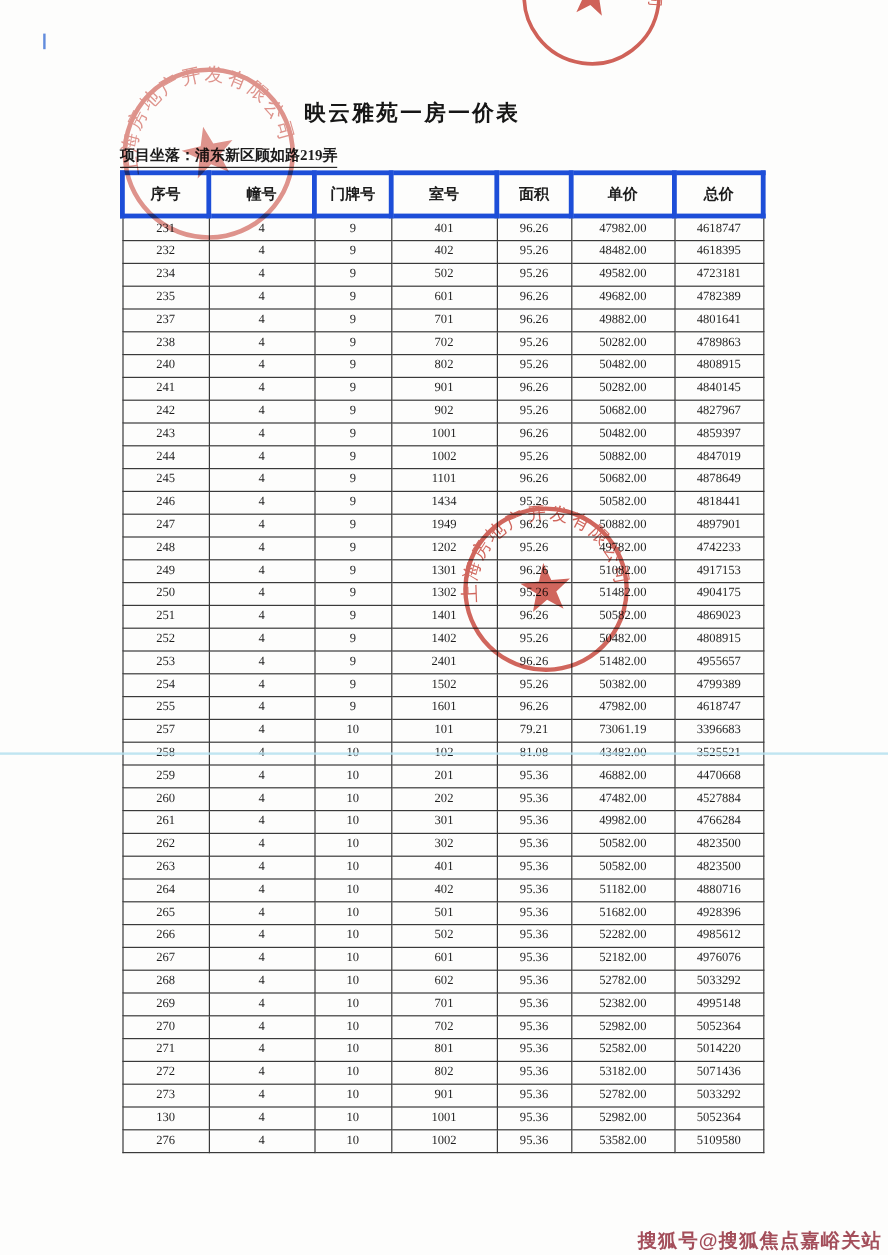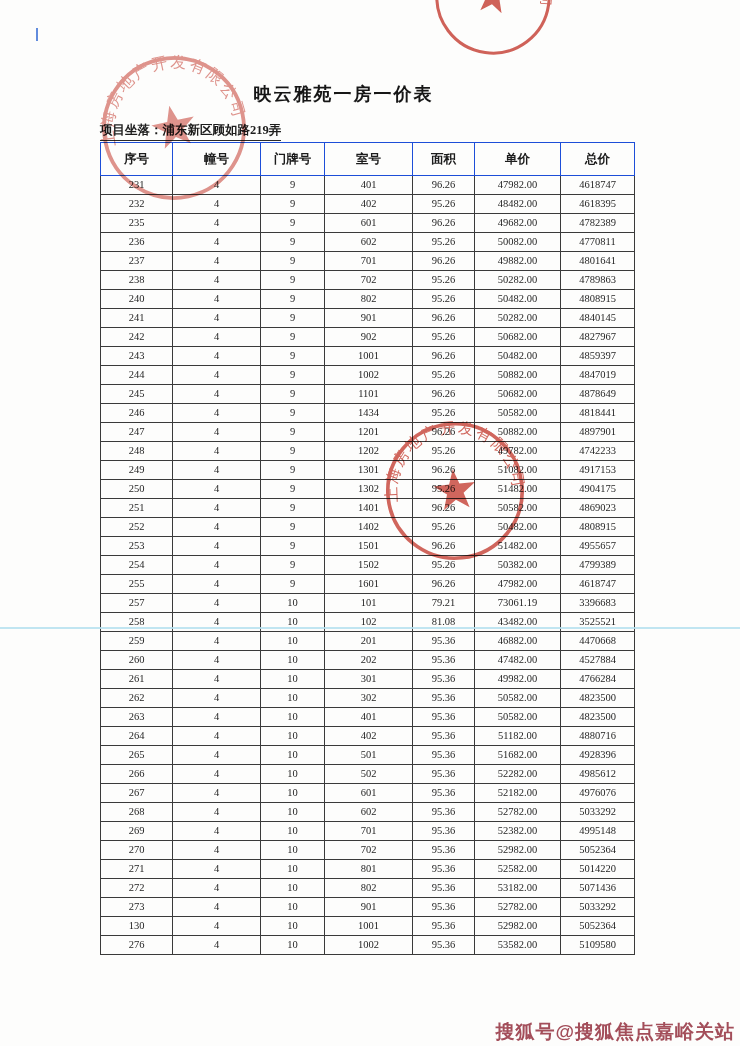--- a/index.html
+++ b/index.html
@@ -30,21 +30,21 @@
   }
   .loc-wrap{margin-left:100px;margin-top:14px;height:22px;}
   .loc-wrap .location{margin:0;}
   table.price-table{
     margin-left:100px;
     width:534px;
     border-collapse:collapse;
     table-layout:fixed;
   }
   .price-table th{
-    border:1px solid #1d4ed8;
+    border:4px solid #1d4ed8;
     height:30px;
     font-size:12.5px;
     font-weight:bold;
     text-align:center;
     background:transparent;
   }
   .price-table td{
     border:1px solid #3a3a3a;
     height:16px;
     font-size:10.5px;
@@ -73,21 +73,21 @@
   .scan-tick{
     position:absolute;
     left:36px;top:28px;
     width:2px;height:13px;
     background:#3b6fd4;
     opacity:.8;
   }
   .watermark{
     position:absolute;
     right:5px;bottom:1px;
-    font-size:19px;
+    font-size:16px;
     font-weight:bold;
     color:#a34e5a;
     letter-spacing:1px;
     font-family:"Liberation Sans","DejaVu Sans",sans-serif;
   }
 </style>
 </head>
 <body>
 
 <div class="sheet">
@@ -129,38 +129,38 @@
         <tr>
           <td>232</td>
           <td>4</td>
           <td>9</td>
           <td>402</td>
           <td>95.26</td>
           <td>48482.00</td>
           <td>4618395</td>
         </tr>
         <tr>
+          <td>234</td>
+          <td>4</td>
+          <td>9</td>
+          <td>502</td>
+          <td>95.26</td>
+          <td>49582.00</td>
+          <td>4723181</td>
+        </tr>
+        <tr>
           <td>235</td>
           <td>4</td>
           <td>9</td>
           <td>601</td>
           <td>96.26</td>
           <td>49682.00</td>
           <td>4782389</td>
         </tr>
         <tr>
-          <td>236</td>
-          <td>4</td>
-          <td>9</td>
-          <td>602</td>
-          <td>95.26</td>
-          <td>50082.00</td>
-          <td>4770811</td>
-        </tr>
-        <tr>
           <td>237</td>
           <td>4</td>
           <td>9</td>
           <td>701</td>
           <td>96.26</td>
           <td>49882.00</td>
           <td>4801641</td>
         </tr>
         <tr>
           <td>238</td>
@@ -231,21 +231,21 @@
           <td>9</td>
           <td>1434</td>
           <td>95.26</td>
           <td>50582.00</td>
           <td>4818441</td>
         </tr>
         <tr>
           <td>247</td>
           <td>4</td>
           <td>9</td>
-          <td>1201</td>
+          <td>1949</td>
           <td>96.26</td>
           <td>50882.00</td>
           <td>4897901</td>
         </tr>
         <tr>
           <td>248</td>
           <td>4</td>
           <td>9</td>
           <td>1202</td>
           <td>95.26</td>
@@ -285,21 +285,21 @@
           <td>9</td>
           <td>1402</td>
           <td>95.26</td>
           <td>50482.00</td>
           <td>4808915</td>
         </tr>
         <tr>
           <td>253</td>
           <td>4</td>
           <td>9</td>
-          <td>1501</td>
+          <td>2401</td>
           <td>96.26</td>
           <td>51482.00</td>
           <td>4955657</td>
         </tr>
         <tr>
           <td>254</td>
           <td>4</td>
           <td>9</td>
           <td>1502</td>
           <td>95.26</td>

